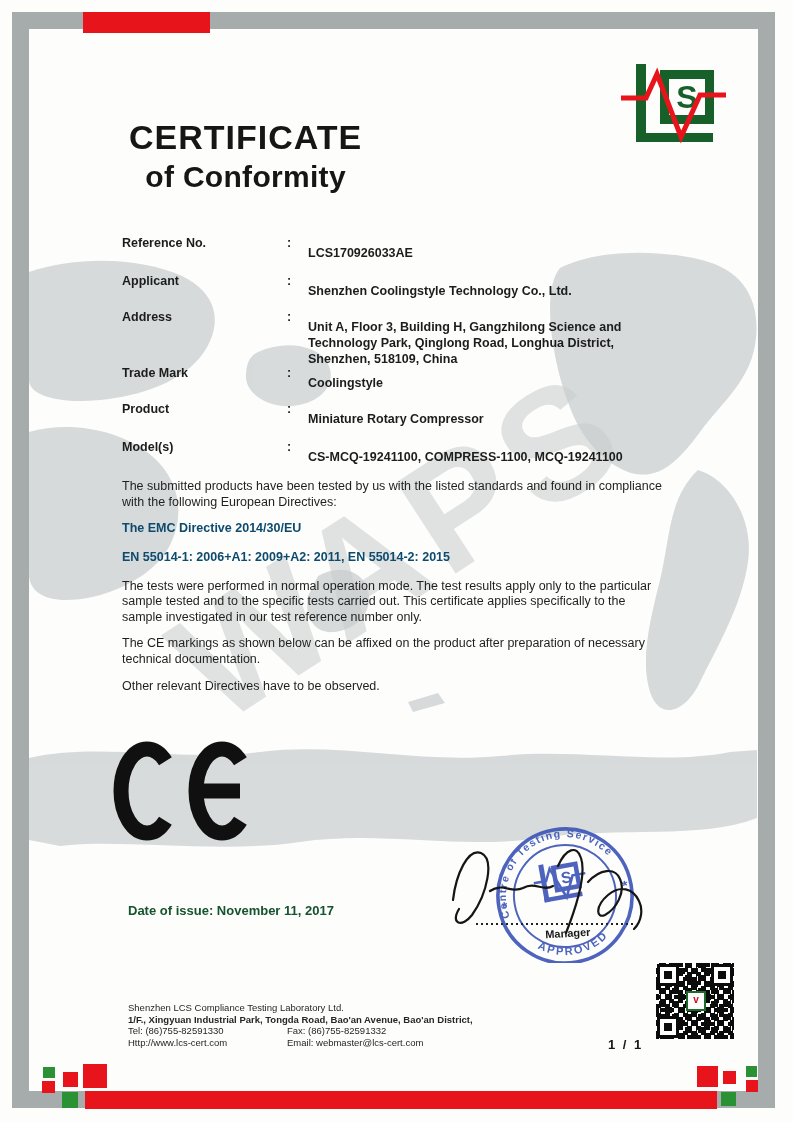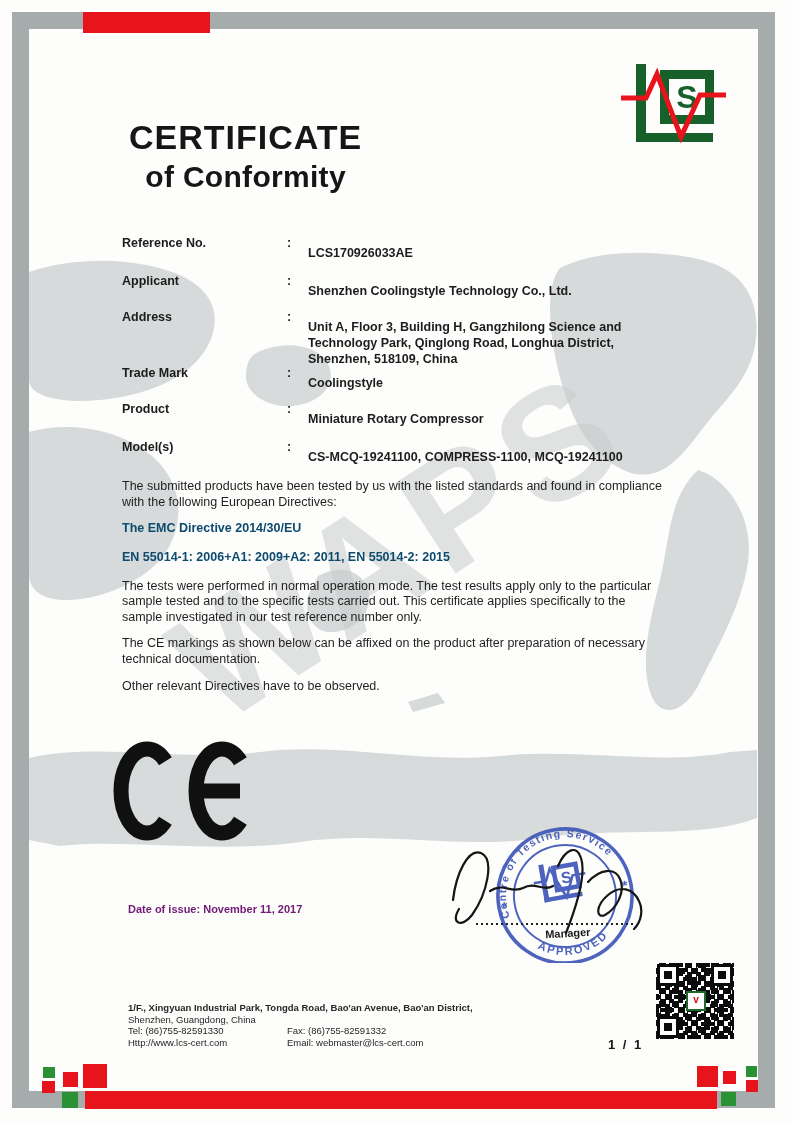--- a/index.html
+++ b/index.html
@@ -36,21 +36,21 @@
   .frow .lbl{position:absolute;left:0;top:0;width:160px;}
   .frow .col{position:absolute;left:165px;top:0;}
   .frow .val{position:absolute;left:186px;top:0;width:358px;margin-top:10px;}
   
   .bodytext{position:absolute;left:122px;top:479px;width:543px;z-index:2;
     font-size:12.5px;color:#1f1f1f;line-height:1.25;}
   .bodytext p{margin:0 0 11px 0;}
   .bodytext p.b{font-weight:bold;color:#0c4a6e;margin-bottom:13px;}
   
   .ce-svg{position:absolute;left:112px;top:736px;z-index:2;}
-  .date-line{position:absolute;left:128px;top:903px;z-index:2;font-size:11px;font-weight:bold;color:#701a75;}
+  .date-line{position:absolute;left:128px;top:903px;z-index:2;font-size:13px;font-weight:bold;color:#14532d;}
   
   .stamp-svg{position:absolute;left:438px;top:808px;z-index:3;}
   
   .footer{position:absolute;left:128px;top:1002px;width:420px;z-index:2;
     font-size:9.5px;color:#262626;line-height:11.6px;}
   .footer .bold{font-weight:bold;}
   .footer .cols{display:flex;}
   .footer .c1{width:159px;}
   
   .qr{position:absolute;left:656px;top:963px;width:78px;height:76px;z-index:2;background:
@@ -196,22 +196,22 @@
     </g>
     <path fill="none" stroke="#151515" stroke-width="2.2" stroke-linecap="round" d="M455,902 C458,876 470,850 483,855 C497,861 489,896 474,917 C464,930 452,926 461,911
              M492,893 C505,884 513,896 525,890 C537,883 545,894 555,888
              M560,868 C568,850 579,847 583,860 C589,878 577,912 568,935
              M590,884 C602,871 617,869 622,881 C628,894 618,911 607,917 C598,921 597,908 610,897 C622,887 635,890 641,903 C645,911 644,923 636,931"></path>
     <path d="M478,926 L636,926" stroke="#222222" stroke-width="1.8" stroke-dasharray="2,3" fill="none"></path>
     <text x="570" y="939" text-anchor="middle" font-size="11" font-weight="bold" fill="#1a1a1a" transform="rotate(-3 570 939)">Manager</text>
   </svg>
 
   <div class="footer">
+    <div>Shenzhen LCS Compliance Testing Laboratory Ltd.</div>
     <div class="bold">1/F., Xingyuan Industrial Park, Tongda Road, Bao'an Avenue, Bao'an District,</div>
-    <div>Shenzhen, Guangdong, China</div>
     <div class="cols">
       <span class="c1">Tel: (86)755-82591330</span>
       <span>Fax: (86)755-82591332</span>
     </div>
     <div class="cols">
       <span class="c1">Http://www.lcs-cert.com</span>
       <span>Email: webmaster@lcs-cert.com</span>
     </div>
   </div>
 

